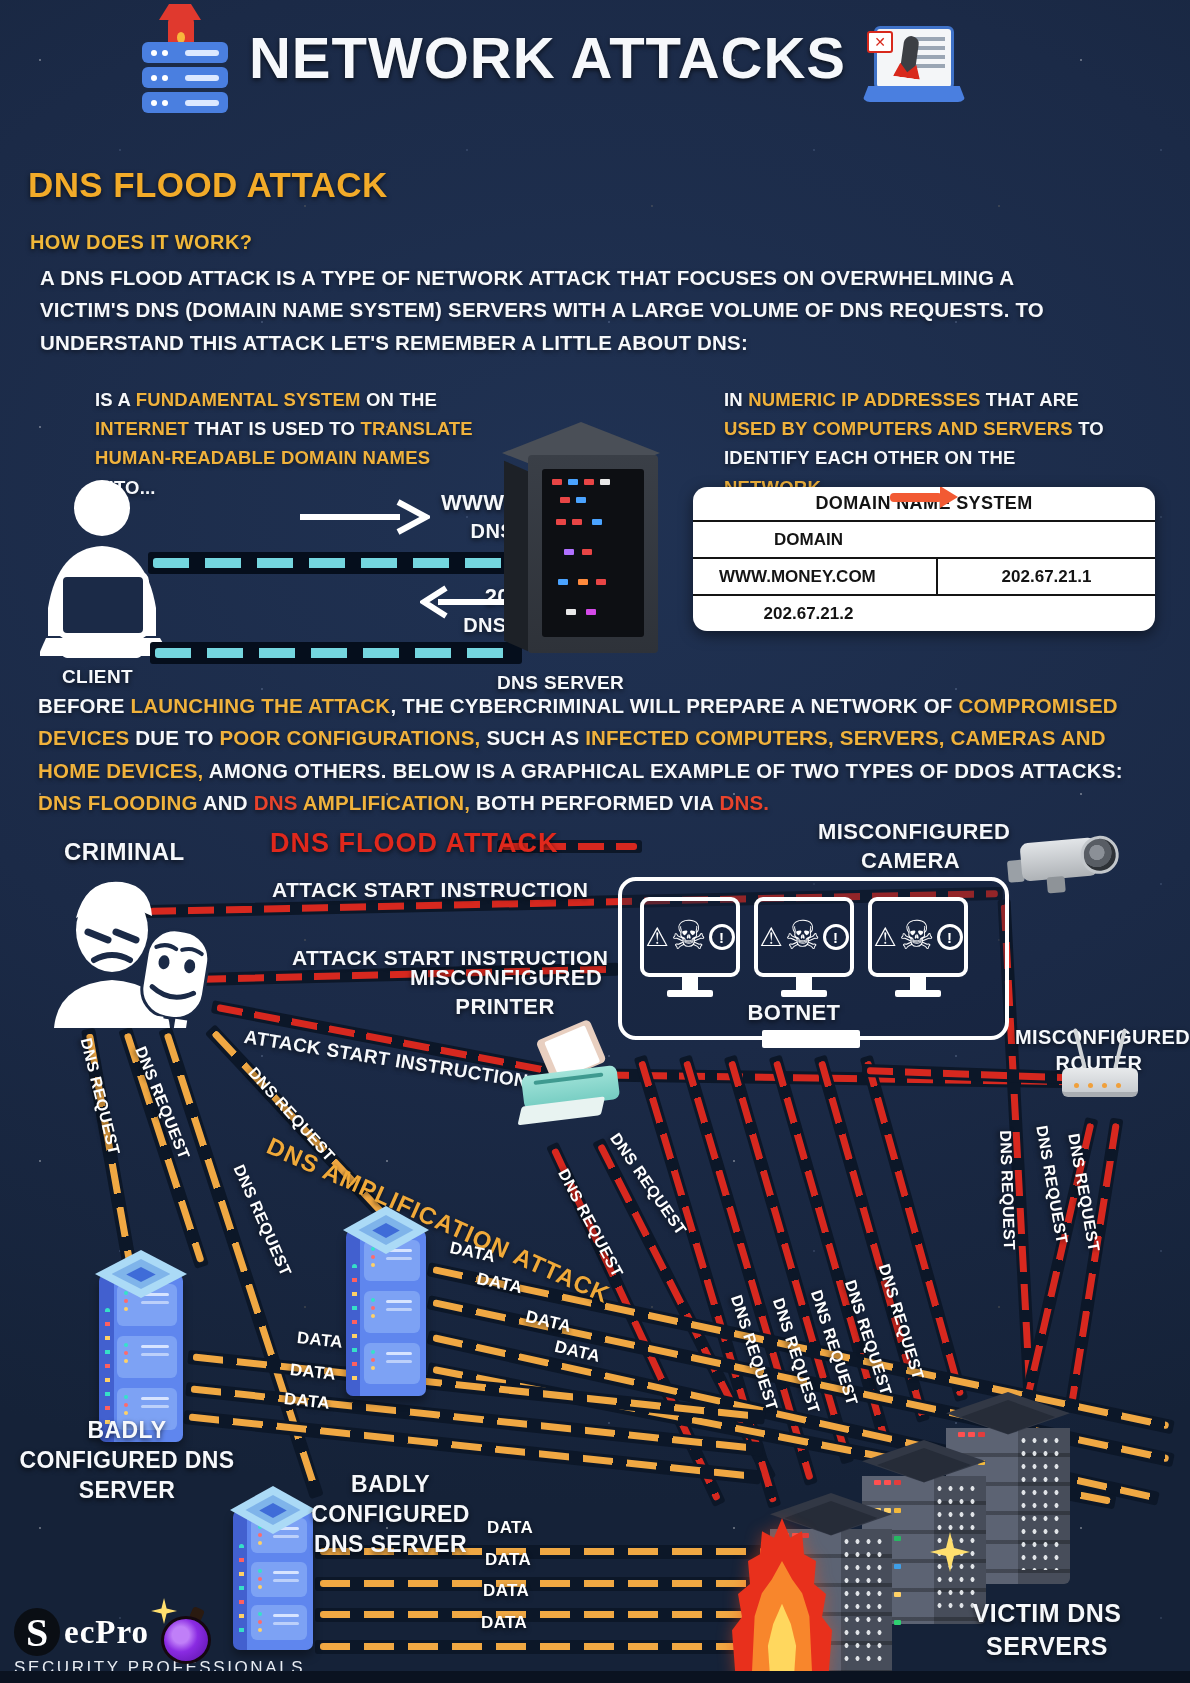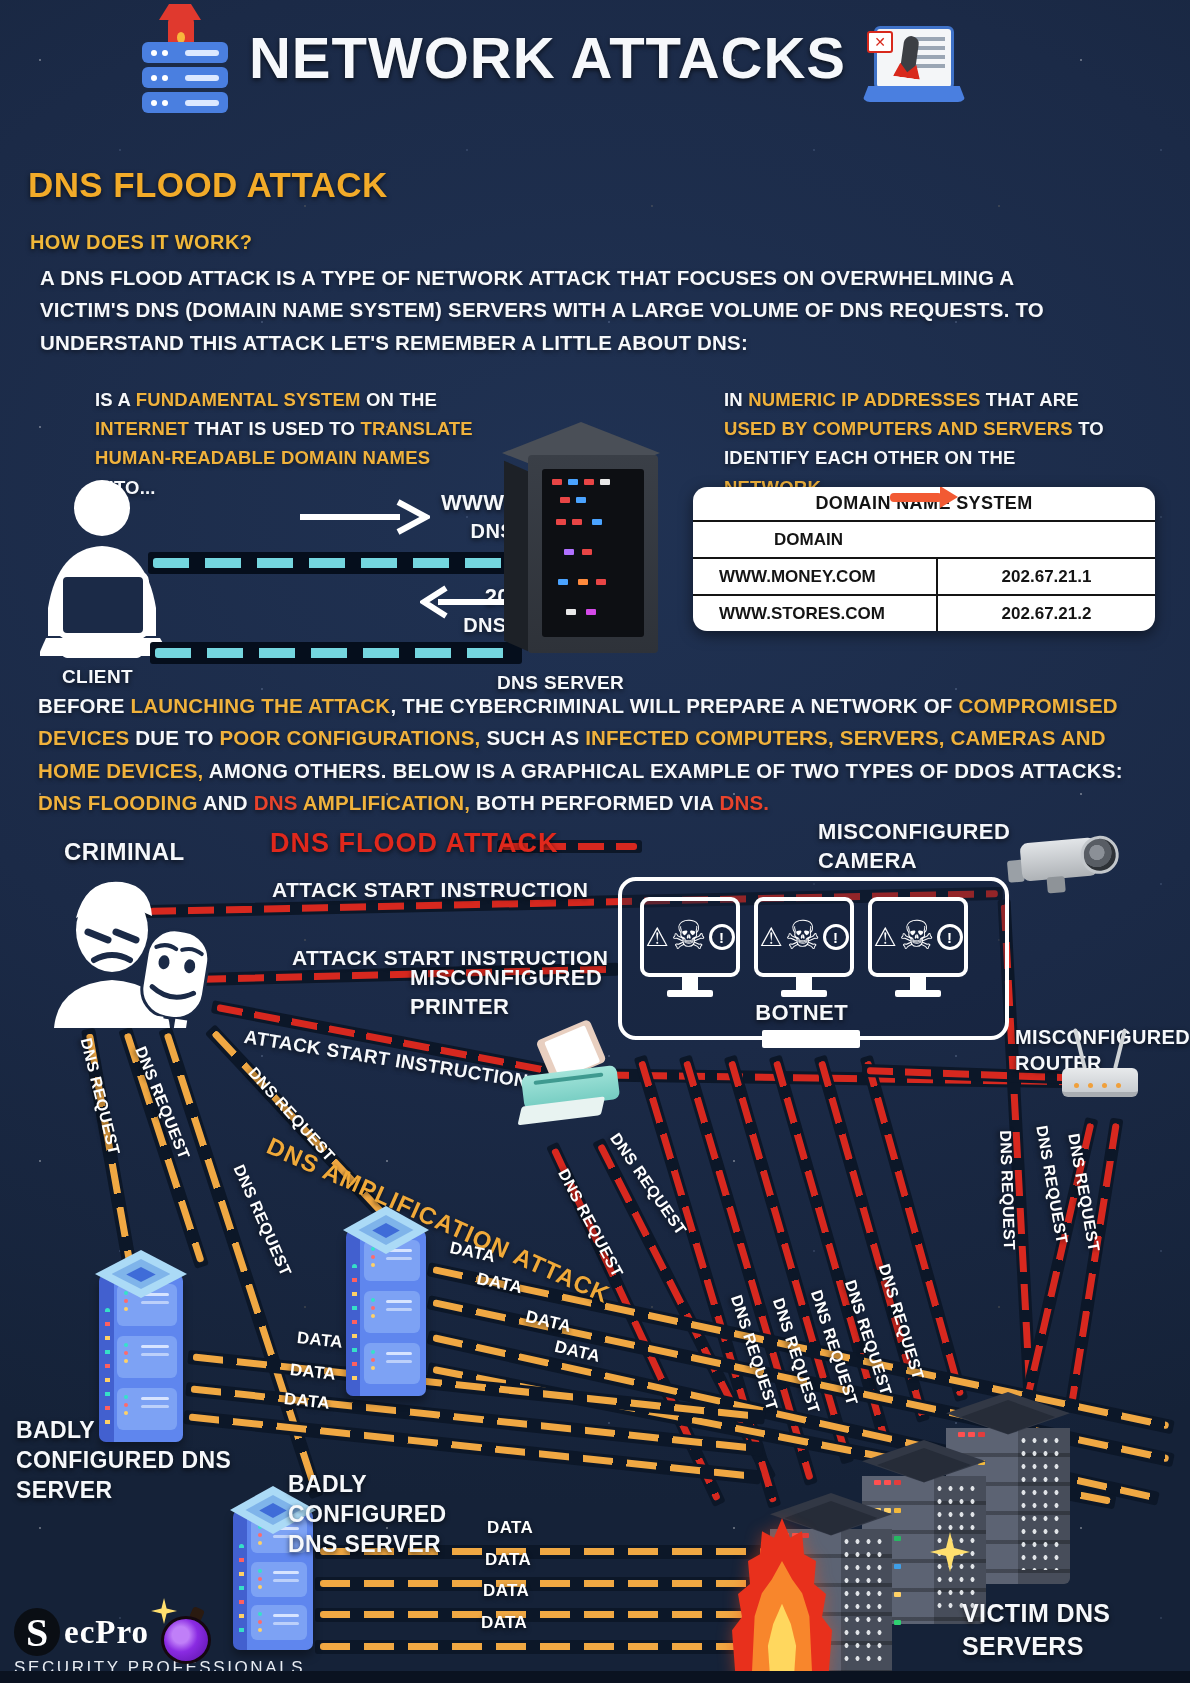--- a/index.html
+++ b/index.html
@@ -11,21 +11,21 @@
     radial-gradient(1.5px 1.5px at 120px 150px,rgba(185,205,255,.7),transparent 60%),
     radial-gradient(1px 1px at 210px 84px,rgba(255,255,255,.55),transparent 60%),
     radial-gradient(1.6px 1.6px at 305px 206px,rgba(255,220,150,.55),transparent 60%),
     radial-gradient(1px 1px at 84px 266px,rgba(255,255,255,.45),transparent 60%),
     radial-gradient(2px 2px at 262px 322px,rgba(195,215,255,.5),transparent 60%),
     radial-gradient(1px 1px at 160px 330px,rgba(255,255,255,.4),transparent 60%);
     background-size:347px 367px;}
   .abs{position:absolute;}
   .lbl{position:absolute;font-weight:700;letter-spacing:.4px;white-space:nowrap;
     text-shadow:0 2px 5px rgba(0,0,0,.65);}
-  .ctr{text-align:left;white-space:normal;}.white{color:#f6f8fb}
+  .ctr{text-align:center;white-space:normal;}.white{color:#f6f8fb}
   .c-w{color:#f6f8fb}.c-y{color:#f0b23c}.c-r{color:#e8432c}
   .rich{position:absolute;font-weight:700;line-height:1.58;letter-spacing:.2px;
     text-shadow:0 2px 4px rgba(0,0,0,.5);}
   
   .band{position:absolute;height:13px;background:#0c1728;transform-origin:0 50%;border-radius:3px;}
   .band::after{content:"";position:absolute;left:5px;right:5px;top:3px;height:7px;border-radius:3px;
     background:repeating-linear-gradient(90deg,var(--c) 0 var(--d,26px),transparent var(--d,26px) var(--g,38px));}
   .bred{--c:#d7281f;}
   .byel{--c:#f0a843;--d:30px;--g:44px;height:14px;}
   .bcyn{--c:#74d6df;--d:36px;--g:52px;height:22px;background:#050e1c;}
@@ -225,21 +225,20 @@
     <div class="tt">DOMAIN NAME SYSTEM</div>
     <div class="trow">
       <div class="tc">DOMAIN</div>
     </div>
     <div class="trow">
       <div class="tc" style="justify-content:flex-start;padding-left:26px;">WWW.MONEY.COM</div>
       <div class="tc">202.67.21.1</div>
       <div class="tarrow"></div>
     </div>
     <div class="trow">
-      <div class="tc" style="justify-content:flex-start;padding-left:26px;">WWW.STORES.COM</div>
       <div class="tc">202.67.21.2</div>
     </div>
   </div>
 
   <div class="rich" style="left:38px;top:690px;width:1120px;font-size:20.5px;"><span class="c-w">BEFORE </span><span class="c-y">LAUNCHING THE ATTACK</span><span class="c-w">, THE CYBERCRIMINAL WILL PREPARE A NETWORK OF </span><span class="c-y">COMPROMISED DEVICES</span><span class="c-w"> DUE TO </span><span class="c-y">POOR CONFIGURATIONS,</span><span class="c-w"> SUCH AS </span><span class="c-y">INFECTED COMPUTERS, SERVERS, CAMERAS AND HOME DEVICES,</span><span class="c-w"> AMONG OTHERS. BELOW IS A GRAPHICAL EXAMPLE OF TWO TYPES OF DDOS ATTACKS: </span><span class="c-y">DNS FLOODING</span><span class="c-w"> AND </span><span class="c-r">DNS</span><span class="c-y"> AMPLIFICATION,</span><span class="c-w"> BOTH PERFORMED VIA </span><span class="c-r">DNS.</span></div>
 
   <div class="band bred" style="left:497px;top:840px;width:145px;"></div>
   <div class="band bred" style="left:145px;top:905px;width:858px;transform:rotate(-1.2deg);"></div>
   <div class="band bred" style="left:195px;top:973px;width:424px;transform:rotate(-1.4deg);"></div>
   <div class="band bred" style="left:212px;top:1000px;width:356px;transform:rotate(10.8deg);"></div>
@@ -328,21 +327,21 @@
   </div>
   <div class="mon" style="left:868px;top:897px;">
     <div class="mon-screen">
         <span class="w1">⚠</span>
         <span class="sk">☠</span>
         <span class="w2">!</span>
       </div>
     <div class="mon-stand"></div>
       <div class="mon-base"></div>
   </div>
-  <div class="lbl white" style="left:708px;top:1000px;width:140px;text-align:right;font-size:22px;">BOTNET</div>
+  <div class="lbl white" style="left:724px;top:1000px;width:140px;text-align:center;font-size:22px;">BOTNET</div>
   <div class="wseg" style="left:762px;top:1030px;width:98px;height:18px;border-radius:2px;"></div>
 
   <div class="lbl white ctr" style="left:410px;top:964px;width:190px;font-size:22px;line-height:1.3;">MISCONFIGURED PRINTER</div>
   <div class="prn" style="left:520px;top:1028px;width:110px;height:110px;">
     <div class="prn-tray"></div>
       <div class="prn-paper"></div>
       <div class="prn-body">
         <div class="prn-slot"></div>
       </div>
       <div class="prn-out"></div>

